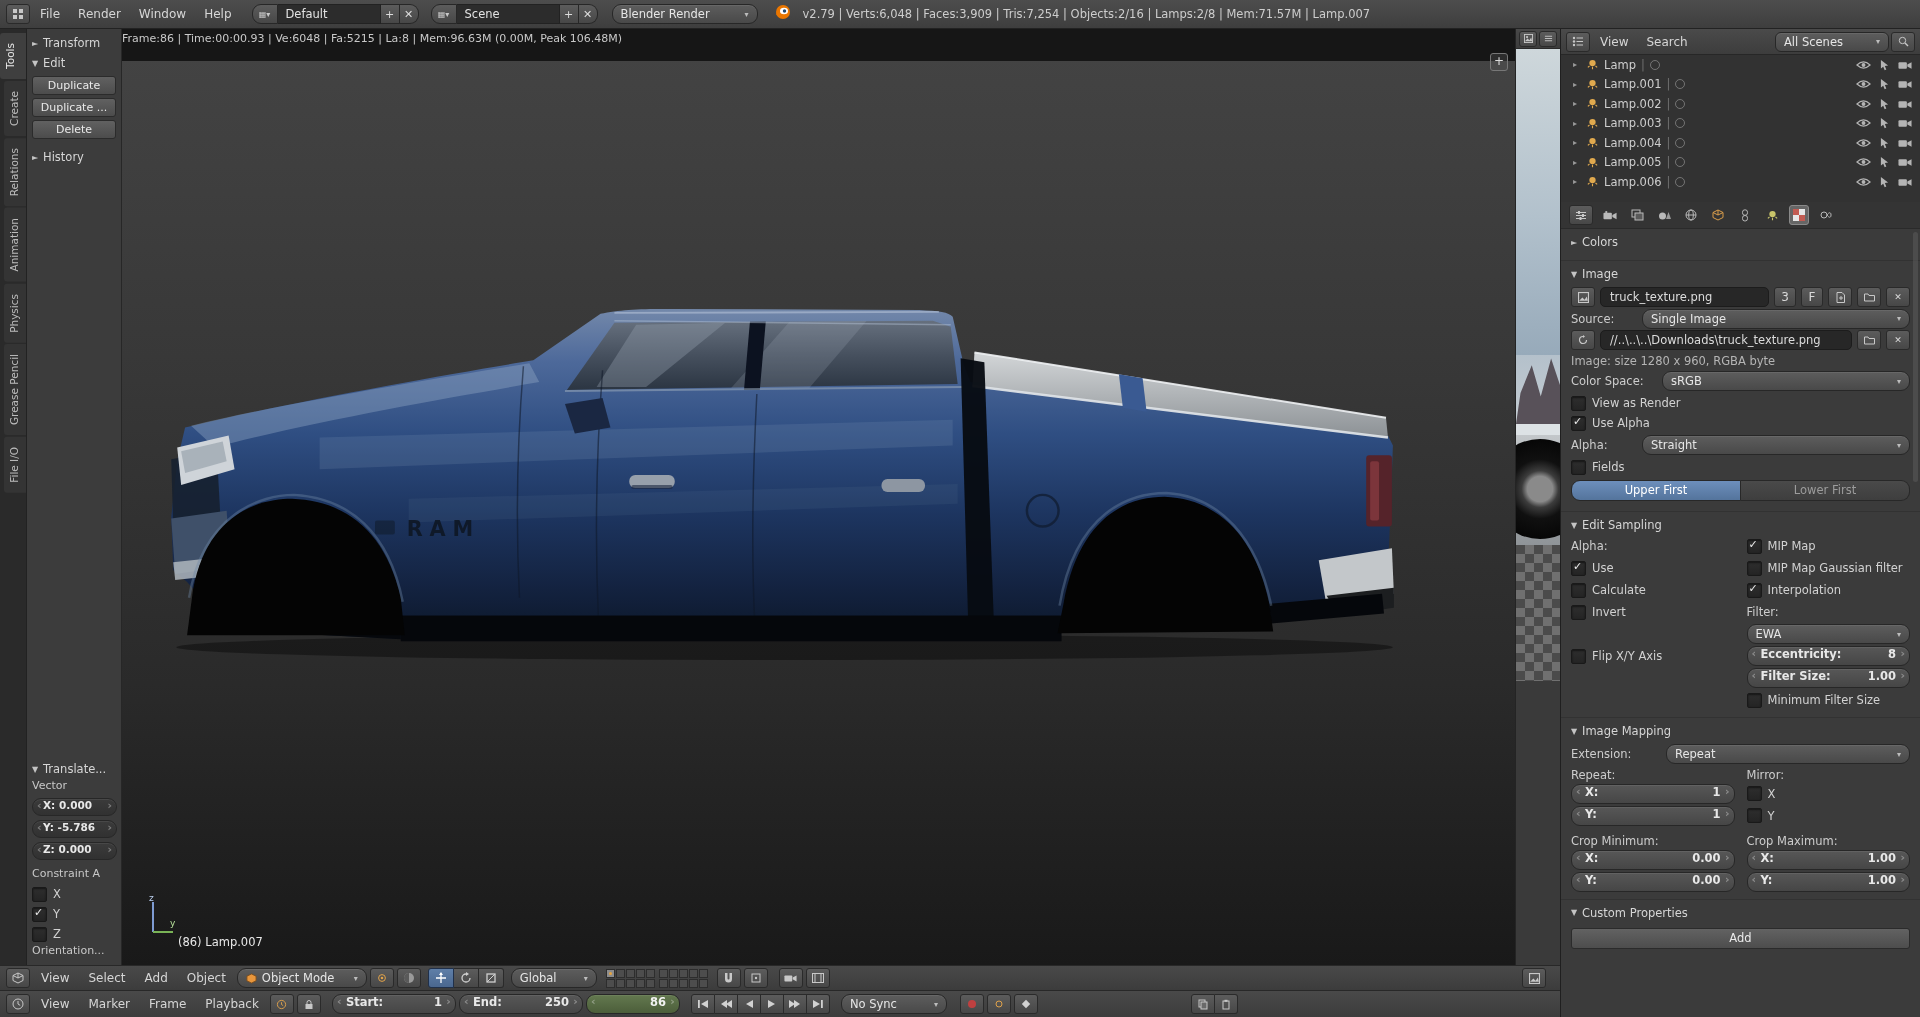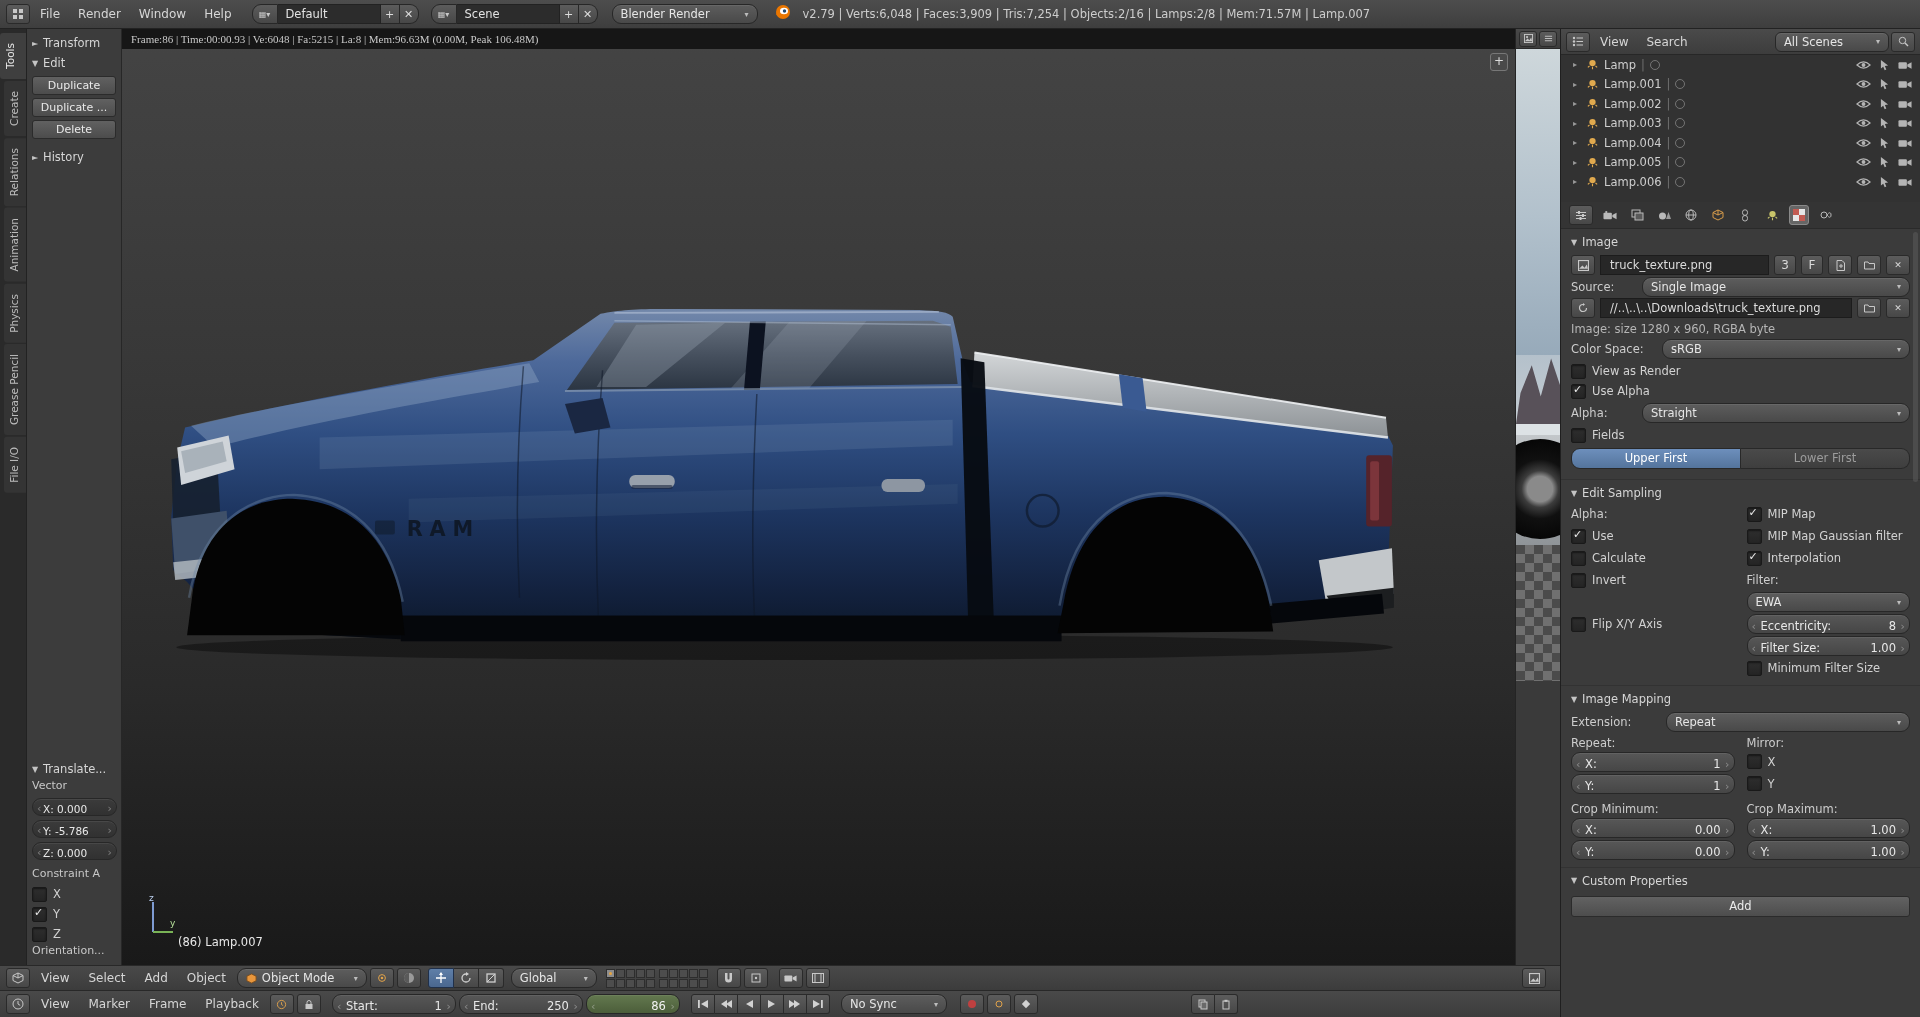--- a/index.html
+++ b/index.html
@@ -8,26 +8,26 @@
   .abs{position:absolute;}
 
   
   .hmenu{color:#d6d6d6;font-size:12px;padding:0 8px;line-height:26px;cursor:default;}
   .icon-btn{height:18px;min-width:22px;border:1px solid #2a2a2a;border-radius:3px;
     background:linear-gradient(#5c5c5c,#474747);display:inline-flex;align-items:center;justify-content:center;gap:2px;}
   .dd{background:linear-gradient(#5d5d5d,#494949);border:1px solid #272727;border-radius:9px;color:#e6e6e6;
     font-size:11.5px;height:18px;display:inline-flex;align-items:center;padding:0 8px;gap:5px;box-shadow:inset 0 1px 0 rgba(255,255,255,.07);}
   .dd::after{content:"▾";font-size:8px;color:#bdbdbd;margin-left:auto;padding-left:5px;}
   .num{position:relative;background:linear-gradient(#575757,#464646);border:1px solid #272727;border-radius:9px;color:#e8e8e8;
-    font-size:11.5px;height:18px;display:inline-flex;align-items:flex-end;justify-content:space-between;padding:0 13px;box-shadow:inset 0 1px 0 rgba(255,255,255,.07);}
+    font-size:11.5px;height:18px;display:inline-flex;align-items:flex-start;justify-content:space-between;padding:0 13px;box-shadow:inset 0 1px 0 rgba(255,255,255,.07);font-weight:bold;}
   .num::before{content:"‹";position:absolute;left:4px;color:rgba(230,230,230,.4);font-size:11px;}
   .num::after{content:"›";position:absolute;right:4px;color:rgba(230,230,230,.4);font-size:11px;}
   .num.dark{background:linear-gradient(#3b3b3b,#313131);}
   .num.frame{background:linear-gradient(#63794f,#4c5e3a);color:#f2f2f2;}
-  .tfield{background:#272727;border:1px solid #1c1c1c;border-radius:0;color:#dcdcdc;height:18px;
+  .tfield{background:#272727;border:1px solid #1c1c1c;border-radius:5px;color:#dcdcdc;height:18px;
     display:flex;align-items:center;padding:0 9px;font-size:11.5px;white-space:nowrap;overflow:hidden;}
   .cb{width:13px;height:13px;background:linear-gradient(#2e2e2e,#242424);border:1px solid #191919;border-radius:2px;
     box-shadow:inset 0 1px 2px rgba(0,0,0,.55);position:relative;flex:none;}
   .cb.on::after{content:"✓";position:absolute;left:1px;top:-2px;font-size:11px;color:#ededed;}
   .cbrow{display:flex;gap:6px;align-items:center;height:20px;color:#d2d2d2;font-size:11.5px;}
   .xbtn::after{content:"✕";font-size:9px;color:#d8d8d8;}
   .tri-open::before{content:"▼";font-size:8px;color:#c4c4c4;width:11px;display:inline-block;}
   .tri-closed::before{content:"►";font-size:8px;color:#c4c4c4;width:11px;display:inline-block;}
 
   
@@ -51,22 +51,22 @@
   #tool-shelf{left:27px;top:29px;width:95px;height:936px;background:#3c3c3c;border-right:1px solid #272727;box-sizing:border-box;padding:4px 5px;}
   .phead{display:flex;align-items:center;height:20px;color:#d6d6d6;font-size:11.5px;white-space:nowrap;overflow:hidden;}
   .tbtn{display:block;width:100%;height:19px;margin:3px 0;background:linear-gradient(#616161,#4c4c4c);
     border:1px solid #2b2b2b;border-radius:3px;color:#e9e9e9;font-size:11px;text-align:center;line-height:17px;box-sizing:border-box;white-space:nowrap;overflow:hidden;}
   #op-panel{position:absolute;left:0;bottom:4px;width:95px;padding:0 5px;box-sizing:border-box;}
   #op-panel .plabel{color:#c8c8c8;font-size:11px;height:17px;}
   #op-panel .num{width:100%;box-sizing:border-box;margin:2px 0;justify-content:flex-start;font-size:10.5px;padding:0 10px;}
 
   
   #viewport{left:122px;top:29px;width:1393px;height:936px;background:linear-gradient(#444 0%,#383838 35%,#2a2a2a 70%,#191919 100%);overflow:hidden;}
-  #vp-stats{position:absolute;left:0;top:0;width:100%;height:20px;background:#161616;color:#c9c9c9;
-    font-size:11px;line-height:20px;padding-left:9px;box-sizing:border-box;font-family:Liberation Serif, serif;}
+  #vp-stats{position:absolute;left:0;top:0;width:100%;height:32px;background:#161616;color:#c9c9c9;
+    font-size:11px;line-height:20px;box-sizing:border-box;}
   #vp-plus{position:absolute;top:24px;right:7px;width:16px;height:16px;border:1px solid #777;border-radius:3px;
     color:#ddd;font-size:12px;line-height:14px;text-align:center;background:rgba(90,90,90,.35);}
   #truck{position:absolute;left:45px;top:272px;width:1245px;height:366px;}
   #axis-widget{position:absolute;left:8px;bottom:22px;}
   #active-object{position:absolute;left:56px;bottom:16px;color:#e8e8e8;font-size:11.5px;}
 
   
   #vp-header{left:0;top:965px;width:1560px;height:26px;background:linear-gradient(#494949,#3c3c3c);
     border-top:1px solid #282828;border-bottom:1px solid #282828;display:flex;align-items:center;padding:0 6px;box-sizing:border-box;gap:3px;}
   #timeline{left:0;top:991px;width:1560px;height:26px;background:linear-gradient(#494949,#3c3c3c);
@@ -812,20 +812,25 @@
           </svg>
         </span>
       <span class="ptab">
           <svg width="12" height="12" viewBox="0 0 12 12">
             <circle cx="4" cy="6" r="3" fill="none" stroke="#b9b9b9"></circle>
             <path d="M7 6 C9 3 11 3 11 6 C11 9 9 9 7 6" fill="none" stroke="#b9b9b9"></path>
           </svg>
         </span>
     </div>
 
+    <div class="panel">
+      <div class="phead tri-closed">
+          <span>Colors</span>
+        </div>
+    </div>
 
     <div class="panel">
       <div class="phead tri-open">
           <span>Image</span>
         </div>
       <div class="prow">
         <span class="icon-btn">
           <svg width="11" height="11" viewBox="0 0 10 10">
               <rect x="0.5" y="0.5" width="9" height="9" fill="none" stroke="#c8c8c8"></rect>
               <path d="M1 8 L4 5 L6 7 L8 4 L9 8 Z" fill="#c8c8c8"></path>

